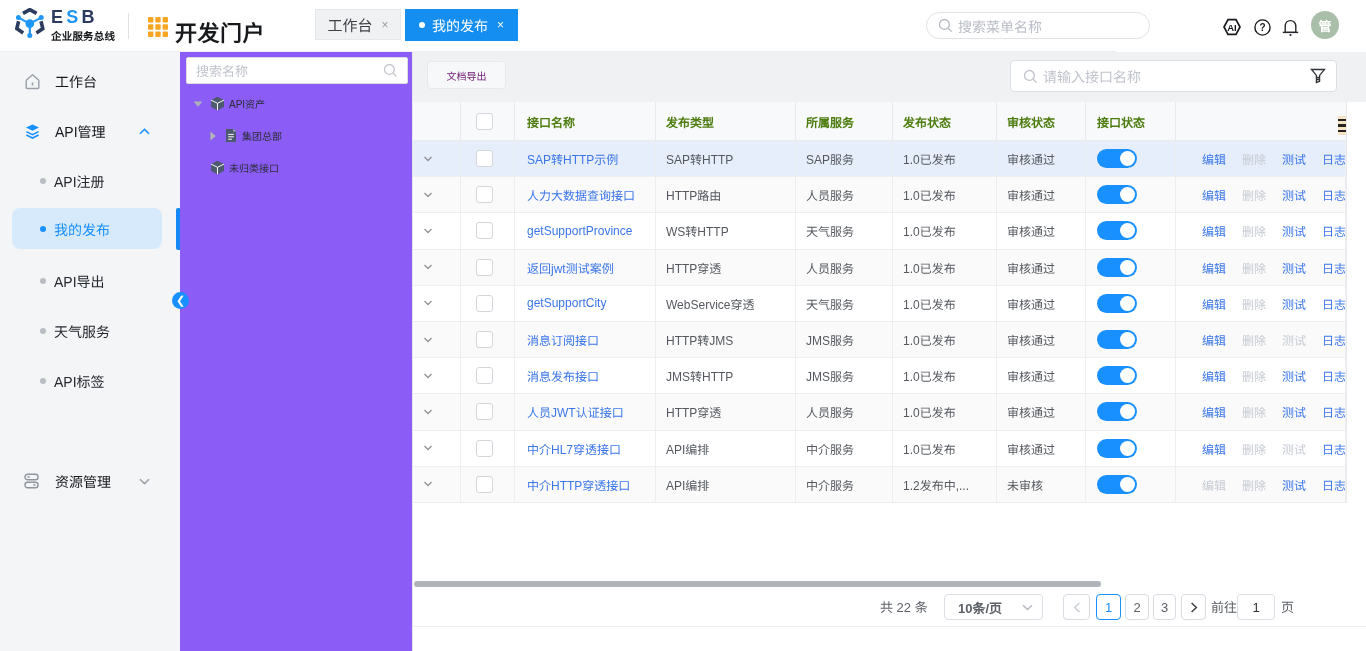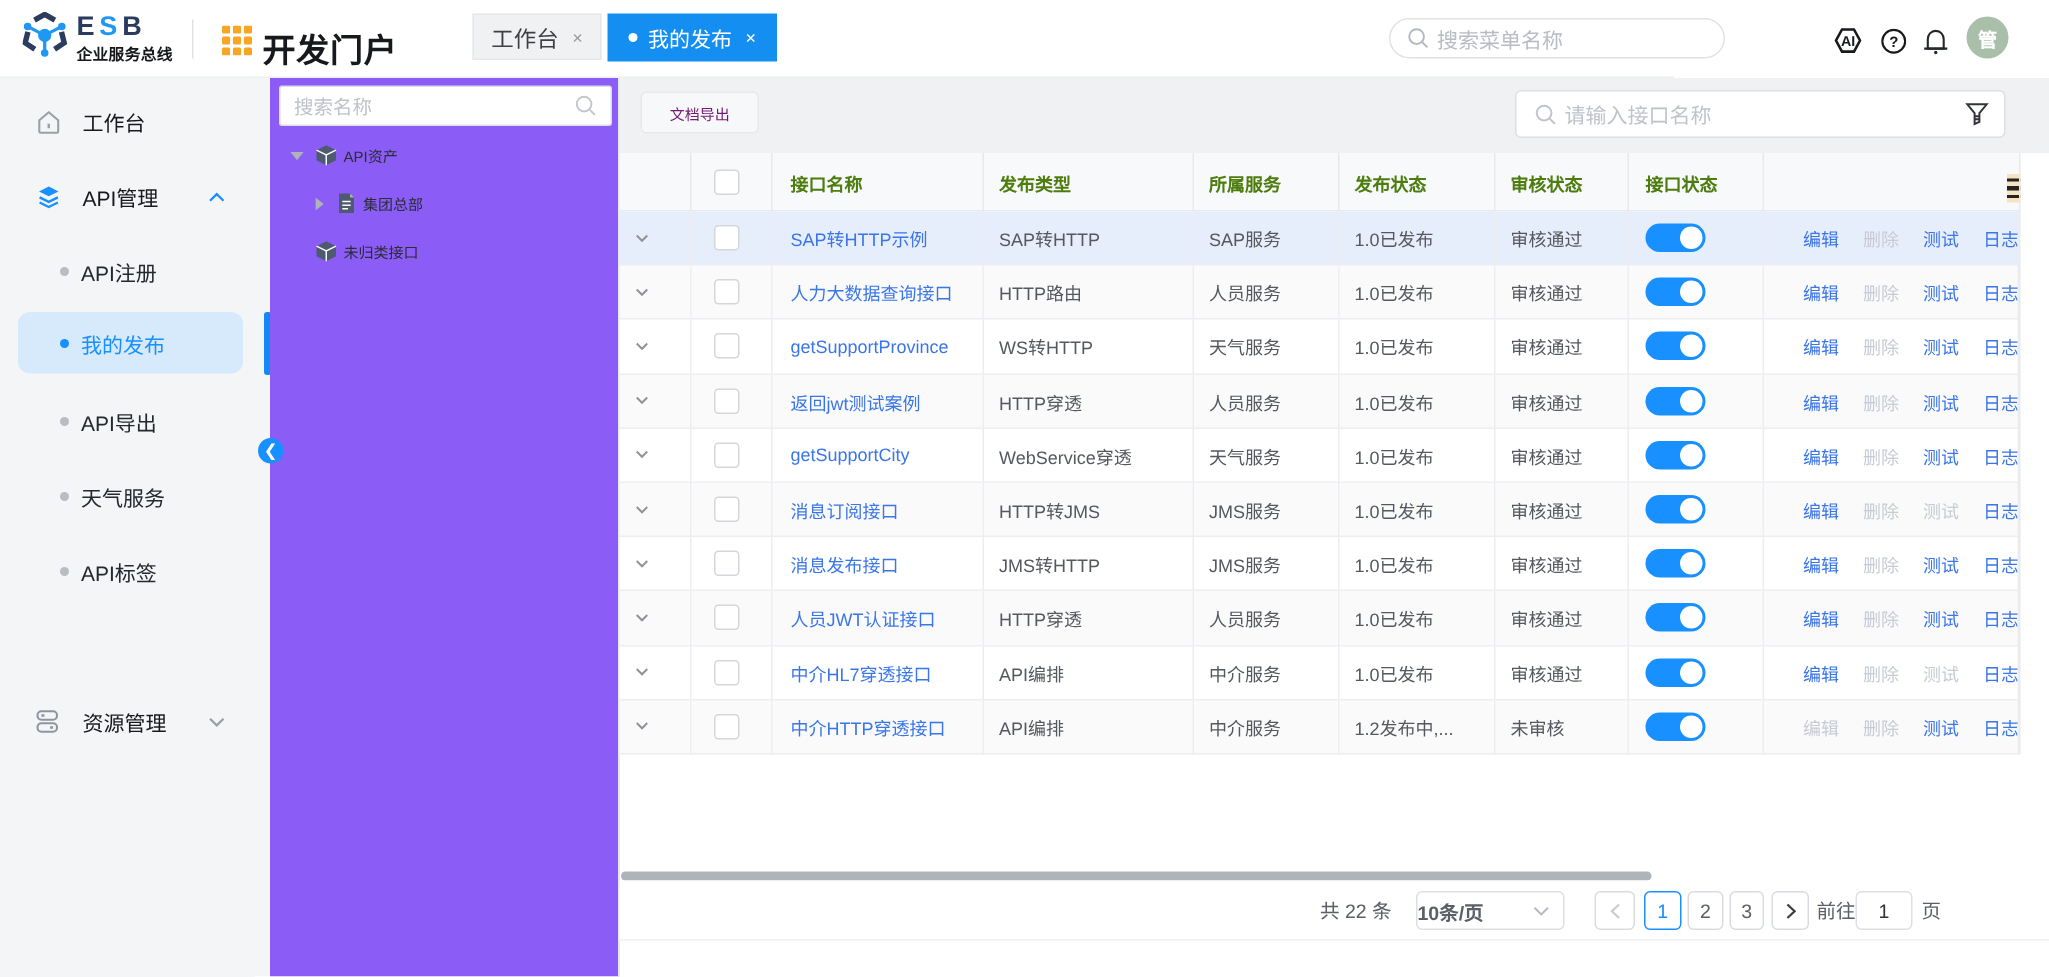--- a/index.html
+++ b/index.html
@@ -80,21 +80,21 @@
 .lnk.dis{color:#c7ccd4}
 .rborder{left:933px;top:50px;width:1px;height:401px;background:#e7e9ec}
 .hicon{left:925px;top:64px;width:9px;height:19px;overflow:hidden;background:#f6e3c3;padding-top:3px}
 .hicon i{display:block;height:2.4px;background:#26221d;margin-bottom:3px}
 
 .hscroll{left:1px;top:529px;width:687px;height:6px;border-radius:3px;background:#afb3ba}
 #pager{left:0;top:535px;width:953px;height:40px;background:#fff;border-bottom:1px solid #edeff2;
  display:flex;align-items:center;font-size:13px;color:#5c6066}
 .total{position:absolute;left:467px}
 .psel{position:absolute;left:531px;top:7px;width:99px;height:26px;border:1px solid #dcdfe6;border-radius:4px;
- display:flex;align-items:center;font-weight:bold;color:#5c6066;background:#fff}
+ display:flex;align-items:center;padding-left:13px;font-weight:bold;color:#5c6066;background:#fff}
 .psel svg{position:absolute;right:9px}
 .pbtn{position:absolute;top:7px;height:26px;border:1px solid #d8dce2;border-radius:4px;background:#fff;
  display:flex;align-items:center;justify-content:center;color:#5c6066}
 .pb-prev{left:650px;width:27px;color:#c8cdd4}
 .pb-1{left:683px;width:25px;border-color:#1890ff;color:#1890ff}
 .pb-2{left:712px;width:24px}
 .pb-3{left:740px;width:23px}
 .pb-next{left:768px;width:25px;color:#3c4046}
 .goto{position:absolute;left:798px}
 .pinput{position:absolute;left:824px;top:7px;width:38px;height:26px;border:1px solid #dcdfe6;border-radius:4px;

